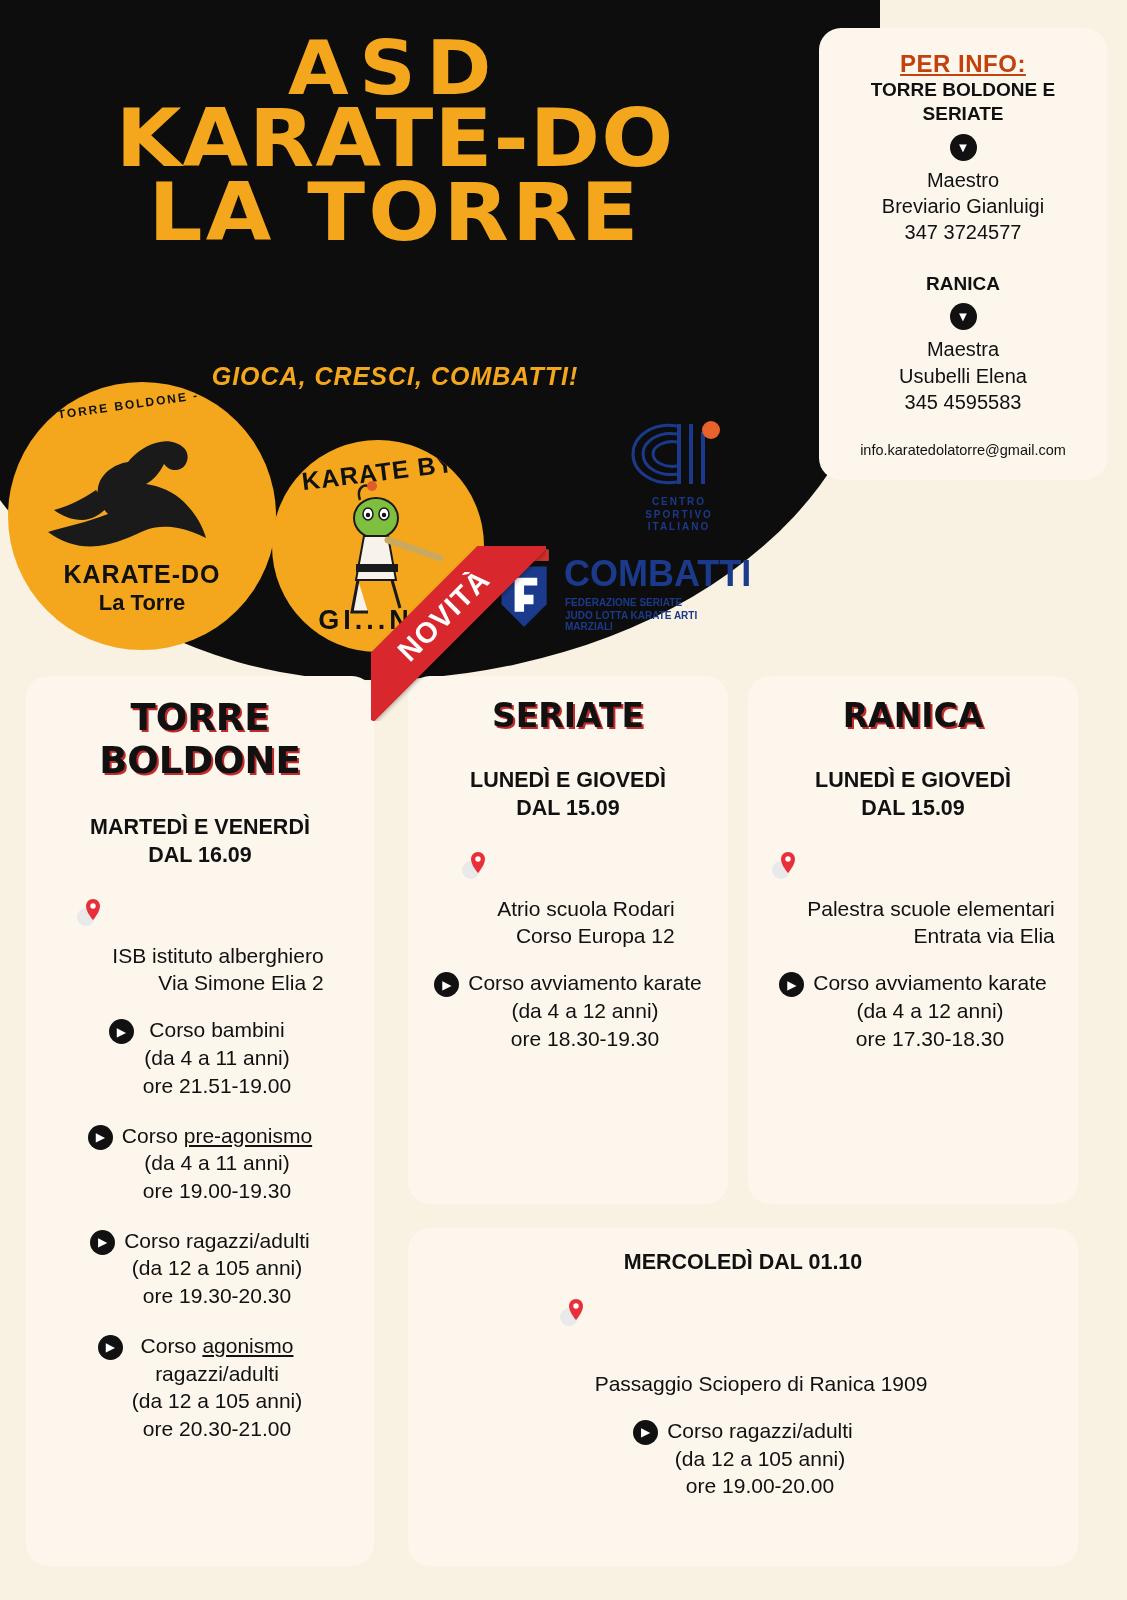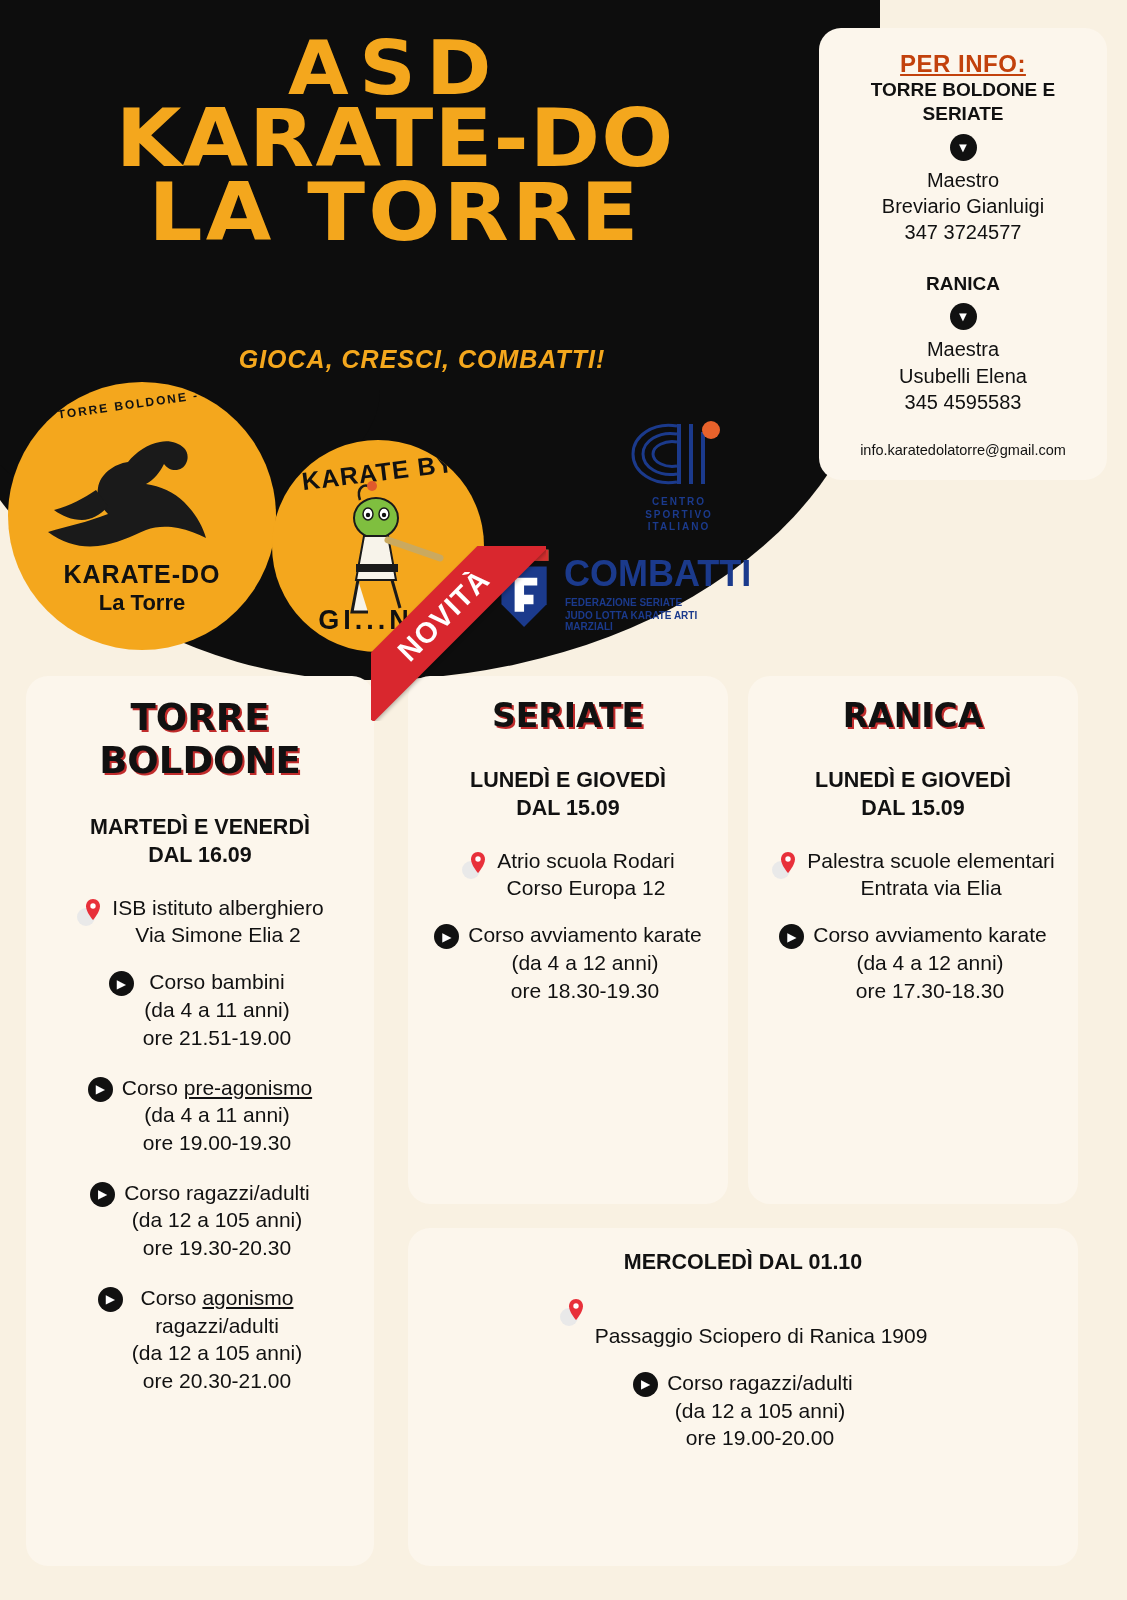--- a/index.html
+++ b/index.html
@@ -49,30 +49,29 @@
     font-size: 78px;
     text-transform: uppercase;
     transform: scaleX(1.06);
   }
   .title-line.l1 { font-size: 74px; letter-spacing: 10px; }
   .title-line.l2 { font-size: 80px; letter-spacing: 1px; }
   .title-line.l3 { font-size: 80px; letter-spacing: 3px; }
 
   .slogan {
     position: absolute;
-    left: 0; top: 345px;
+    left: 0; top: 362px;
     width: 790px;
     text-align: center;
     color: #f4a71d;
     font-weight: bold;
     font-style: italic;
     font-size: 25px;
     letter-spacing: 1px;
     z-index: 3;
-    margin-left: 27px;
   }
 
   
   .logo-main {
     position: absolute;
     left: 8px; top: 382px;
     width: 268px; height: 268px;
     border-radius: 50%;
     background: #f4a71d;
     z-index: 4;
@@ -221,21 +220,21 @@
   #card-novita .card-days { margin-bottom: 18px; }
 
   .addr {
     display: flex;
     gap: 10px;
     align-items: flex-start;
     justify-content: center;
     margin-bottom: 20px;
   }
   .addr-text {
-    font-size: 21px; color:#111; line-height: 1.3; text-align: center;
+    font-size: 21px; color:#111; line-height: 1.3; text-align: right; margin-top: 48px;
   }
   .pin {
     flex: 0 0 auto; margin-top: 3px;
   }
 
   .course {
     display: flex; gap: 9px; align-items: flex-start;
     justify-content: center; margin: 0 0 22px;
   }
   .course .chevb {

